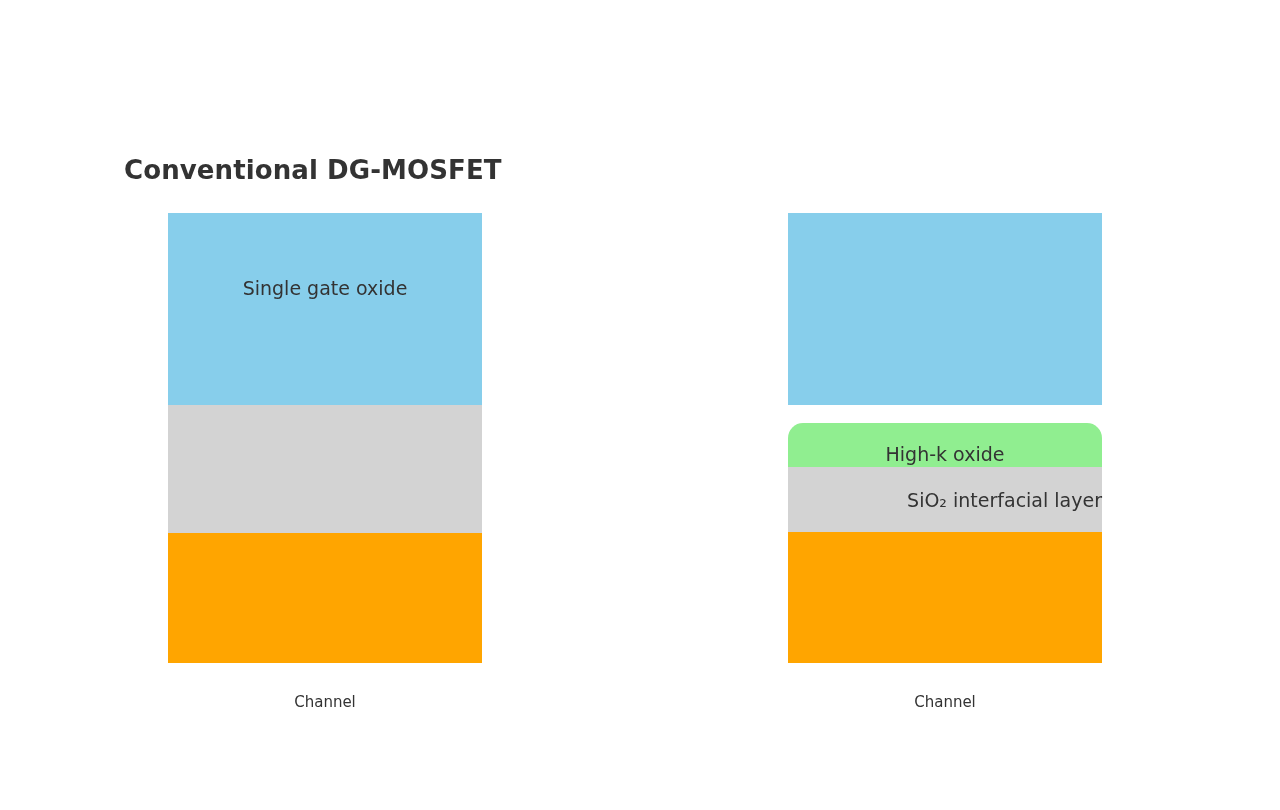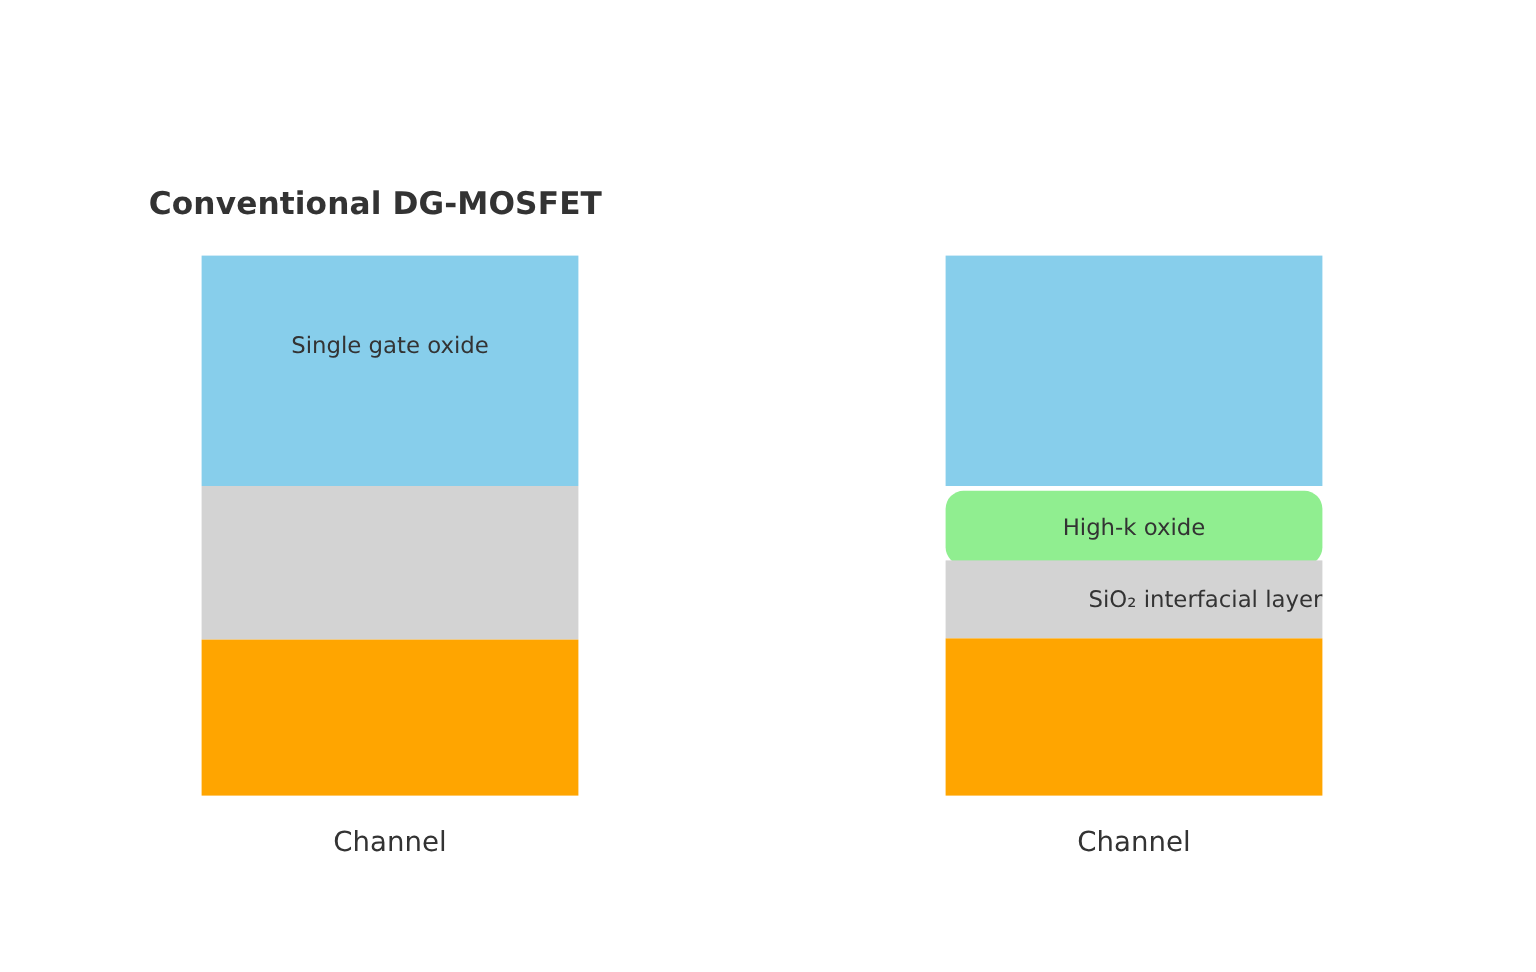--- a/index.html
+++ b/index.html
@@ -70,30 +70,30 @@
   }
 
   
   .l-gate     { top: 0px;   height: 192px; background: #87ceeb; }
   .l-gate .layer-label { position: relative; top: -21px; }
   .l-oxide    { top: 192px; height: 128px; background: #d3d3d3; }
   .l-channel  { top: 320px; height: 130px; background: #ffa500; }
 
   
   .r-gate     { top: 0px;   height: 192px; background: #87ceeb; }
-  .r-highk    { top: 196px; height: 62px;  background: #90ee90; border-radius: 15px; }
+  .r-highk    { top: 210px; height: 62px;  background: #90ee90; border-radius: 15px; }
   .r-il       { top: 254px; height: 65px;  background: #d3d3d3; justify-content: flex-end; }
   .r-channel  { top: 319px; height: 131px; background: #ffa500; }
 
   .caption {
     position: absolute;
     top: 690px;
     width: 314px;
     text-align: center;
-    font-size: 23px;
+    font-size: 15px;
     color: #333333;
     line-height: 24px;
   }
   .panel-left  .caption { left: 122px; }
   .panel-right .caption { left: 102px; }
 </style>
 </head>
 <body>
 
 <div class="canvas">

